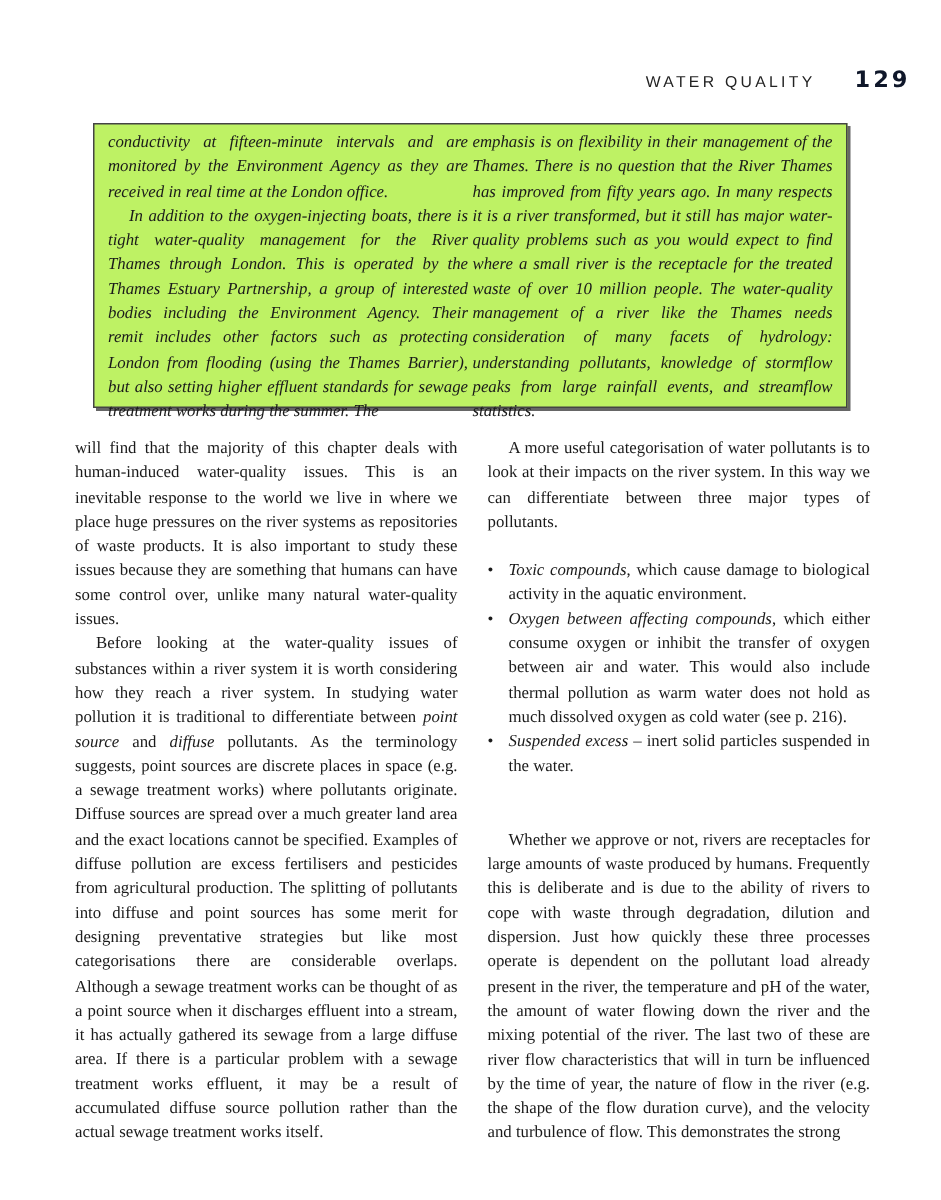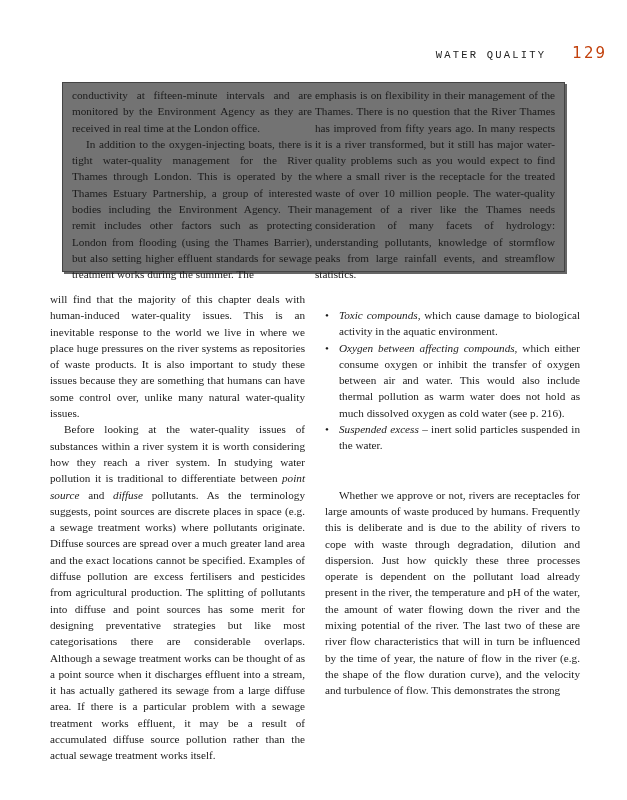--- a/index.html
+++ b/index.html
@@ -1,23 +1,23 @@
 <!DOCTYPE html>
 <html><head>
 <meta charset="utf-8">
 <style>
   html, body { margin: 0; padding: 0; background: #ffffff; }
   body { width: 627px; height: 800px; position: relative; overflow: hidden;
          font-family: "Liberation Serif", "DejaVu Serif", serif; color: #1a1a1a; }
   .running-head { position: absolute; top: 44px; right: 20px; display: flex; align-items: baseline; }
-  .rh-title { font-family: Liberation Mono, monospace; font-size: 10.5px; letter-spacing: 2.2px; color: #222; }
-  .rh-page { font-family: "DejaVu Sans", sans-serif; font-size: 15px; letter-spacing: 2px; margin-left: 26px; color: #c2410c; }
+  .rh-title { font-family: Liberation Sans, sans-serif; font-size: 10.5px; letter-spacing: 2.2px; color: #222; }
+  .rh-page { font-family: "DejaVu Sans", sans-serif; font-size: 15px; letter-spacing: 2px; margin-left: 26px; color: #0f172a; font-weight: bold; }
   .box { position: absolute; left: 62px; top: 82px; width: 503px; height: 190px;
-         background: #737373; border: 1px solid #444; box-shadow: 2px 2px 0 #666;
-         box-sizing: border-box; padding: 4px 9px 0 9px; display: flex; justify-content: space-between; }
+         background: #bef264; border: 1px solid #444; box-shadow: 2px 2px 0 #666;
+         box-sizing: border-box; padding: 4px 9px 0 9px; display: flex; justify-content: space-between; font-style: italic; }
   .box .col { width: 240px; }
   p { margin: 0; font-size: 11.2px; line-height: 16.3px; text-align: justify; hyphens: none; }
   p.indent { text-indent: 14px; }
   .body { position: absolute; top: 291px; left: 50px; width: 530px; display: flex; justify-content: space-between; }
   .body .col { width: 255px; }
   ul { list-style: none; margin: 16px 0 16px 0; padding: 0; }
   li { position: relative; padding-left: 14px; font-size: 11.2px; line-height: 16.3px; text-align: justify; }
   li .bullet { position: absolute; left: 0; top: 0; }
   i { }
   .gap { height: 17px; }
@@ -39,20 +39,21 @@
     <p>emphasis is on flexibility in their management of the Thames. There is no question that the River Thames has improved from fifty years ago. In many respects it is a river transformed, but it still has major water-quality problems such as you would expect to find where a small river is the receptacle for the treated waste of over 10 million people. The water-quality management of a river like the Thames needs consideration of many facets of hydrology: understanding pollutants, knowledge of stormflow peaks from large rainfall events, and streamflow statistics.</p>
   </div>
 </div>
 
 <div class="body">
   <div class="col">
     <p>will find that the majority of this chapter deals with human-induced water-quality issues. This is an inevitable response to the world we live in where we place huge pressures on the river systems as repositories of waste products. It is also important to study these issues because they are something that humans can have some control over, unlike many natural water-quality issues.</p>
     <p class="indent"><span>Before looking at the water-quality issues of substances within a river system it is worth considering how they reach a river system. In studying water pollution it is traditional to differentiate between </span><i>point source</i><span> and </span><i>diffuse</i><span> pollutants. As the terminology suggests, point sources are discrete places in space (e.g. a sewage treatment works) where pollutants originate. Diffuse sources are spread over a much greater land area and the exact locations cannot be specified. Examples of diffuse pollution are excess fertilisers and pesticides from agricultural production. The splitting of pollutants into diffuse and point sources has some merit for designing preventative strategies but like most categorisations there are considerable overlaps. Although a sewage treatment works can be thought of as a point source when it discharges effluent into a stream, it has actually gathered its sewage from a large diffuse area. If there is a particular problem with a sewage treatment works effluent, it may be a result of accumulated diffuse source pollution rather than the actual sewage treatment works itself.</span></p>
   </div>
   <div class="col">
+    <p class="indent">A more useful categorisation of water pollutants is to look at their impacts on the river system. In this way we can differentiate between three major types of pollutants.</p>
     <ul>
       <li><span class="bullet">•</span><i>Toxic compounds</i><span>, which cause damage to biological activity in the aquatic environment.</span></li>
       <li><span class="bullet">•</span><i>Oxygen between affecting compounds</i><span>, which either consume oxygen or inhibit the transfer of oxygen between air and water. This would also include thermal pollution as warm water does not hold as much dissolved oxygen as cold water (see p. 216).</span></li>
       <li><span class="bullet">•</span><i>Suspended excess</i><span> – inert solid particles suspended in the water.</span></li>
     </ul>
     <div class="gap"></div>
     <p class="indent">Whether we approve or not, rivers are receptacles for large amounts of waste produced by humans. Frequently this is deliberate and is due to the ability of rivers to cope with waste through degradation, dilution and dispersion. Just how quickly these three processes operate is dependent on the pollutant load already present in the river, the temperature and pH of the water, the amount of water flowing down the river and the mixing potential of the river. The last two of these are river flow characteristics that will in turn be influenced by the time of year, the nature of flow in the river (e.g. the shape of the flow duration curve), and the velocity and turbulence of flow. This demonstrates the strong</p>
   </div>
 </div>
 

